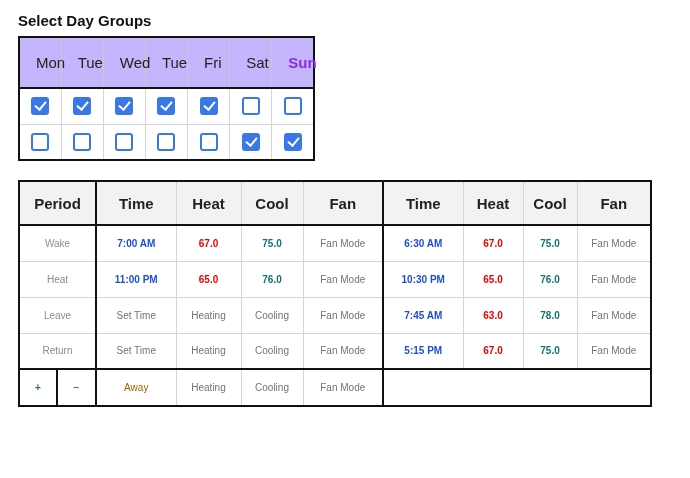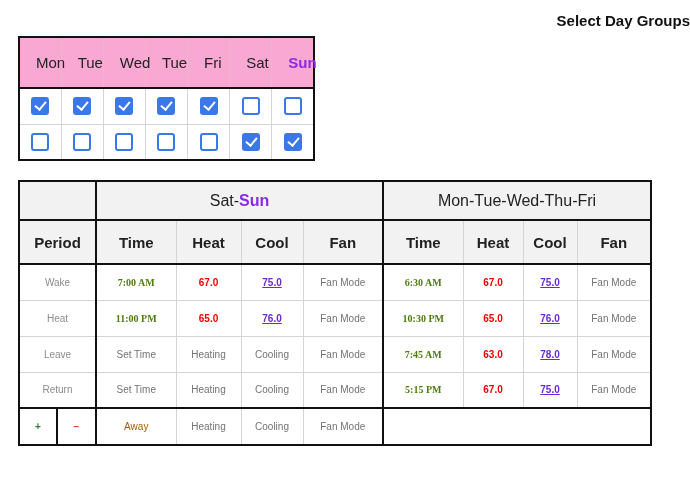--- a/index.html
+++ b/index.html
@@ -7,29 +7,29 @@
   body {
     width: 690px; height: 478px; overflow: hidden;
     background: #ffffff;
     font-family: "Liberation Sans", "DejaVu Sans", sans-serif;
     color: #1a1a1a;
   }
   .page { padding: 12px 0 0 18px; }
 
   .section-title {
     font-size: 15px; font-weight: 700; color: #111;
-    margin: 0 0 6px 0; line-height: 18px; text-align: right;
+    margin: 0 0 6px 0; line-height: 18px;
   }
   .gap { height: 19px; }
 
   
   table { border-collapse: collapse; table-layout: fixed; }
   .day-table { width: 297px; border: 2px solid #111; }
   .day-table th {
-    background: #f9a8d4; border: 1px solid #c9c9c9; border-bottom: 2px solid #111;
+    background: #c4b5fd; border: 1px solid #c9c9c9; border-bottom: 2px solid #111;
     height: 37px; font-weight: 400; font-size: 15px; color: #222;
     text-align: center; vertical-align: middle; padding: 16px;
   }
   .day-table td {
     border: 1px solid #d5d5d5; height: 36px;
     text-align: center; vertical-align: middle; padding: 0;
   }
   .day-table .accent { color: #8A2BE2; font-weight: 700; }
 
   .checkbox {
@@ -58,23 +58,23 @@
     background: #f2f2f2; border-bottom: 2px solid #111; height: 44px;
     font-weight: 700; font-size: 15px; color: #222;
   }
   .period-table tr.data-row td { height: 36px; }
   .period-table tr.away-row td { border-top: 2px solid #111; height: 37px; }
   .bL { border-left: 2px solid #111 !important; }
 
   .accent { color: #8A2BE2; font-weight: 700; }
   .p-active { color: #8A2BE2; font-weight: 700; }
   .p-idle { color: #8C8C8C; font-weight: 400; }
-  .t-time { color: #4d7c0f; font-weight: 700; font-family: Liberation Serif, serif; }
+  .t-time { color: #1d4ed8; font-weight: 700; }
   .t-heat { color: #EE0000; font-weight: 700; }
-  .t-cool { color: #6d28d9; font-weight: 700; text-decoration: underline; }
+  .t-cool { color: #0f766e; font-weight: 700; }
   .t-link { color: #737373; font-weight: 400; }
   .away-label { color: #a16207; font-size: 16px; margin-left: 24px; }
   .btn-add { color: #2E7D32; font-size: 22px; font-weight: 700; cursor: pointer; }
   .btn-remove { color: #E53935; font-size: 19px; font-weight: 700; cursor: pointer; }
 </style>
 </head>
 <body>
 
 <div class="page">
 
@@ -152,25 +152,20 @@
       <col style="width:80px">
         <col style="width:65px">
         <col style="width:62px">
         <col style="width:80px">
       <col style="width:80px">
         <col style="width:60px">
         <col style="width:54px">
         <col style="width:74px">
     </colgroup>
     <tbody>
-        <tr class="group-header">
-      <th colspan="2"></th>
-      <th colspan="4" class="bL"><span>Sat-</span><span class="accent">Sun</span></th>
-      <th colspan="4" class="bL"><span>Mon-Tue-Wed-Thu-Fri</span><span class="accent"></span></th>
-    </tr>
     <tr class="col-header">
       <th colspan="2">Period</th>
       <th class="bL">Time</th>
       <th>Heat</th>
       <th>Cool</th>
       <th>Fan</th>
       <th class="bL">Time</th>
       <th>Heat</th>
       <th>Cool</th>
       <th>Fan</th>

